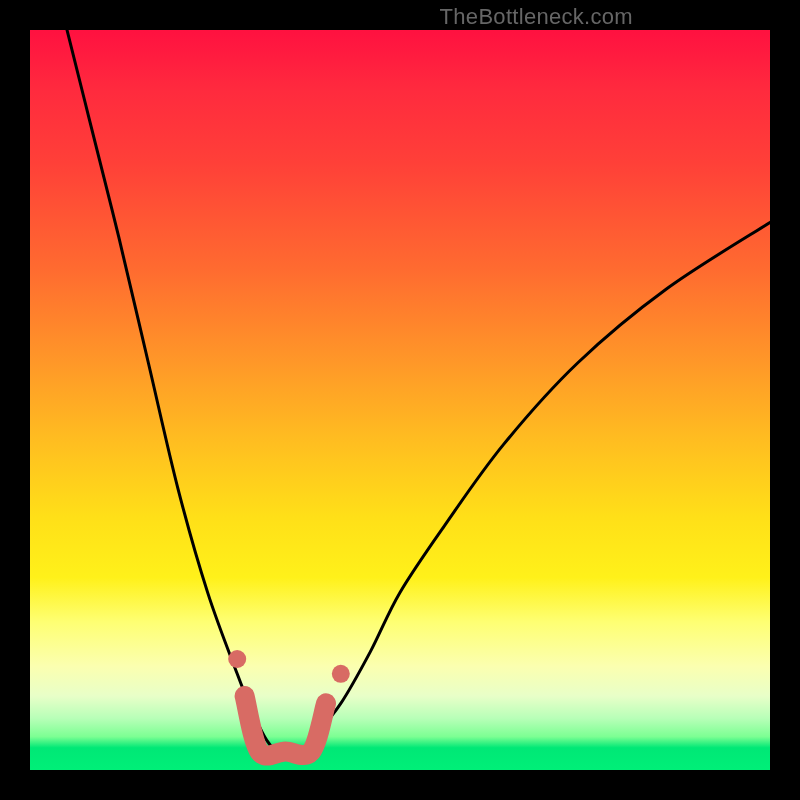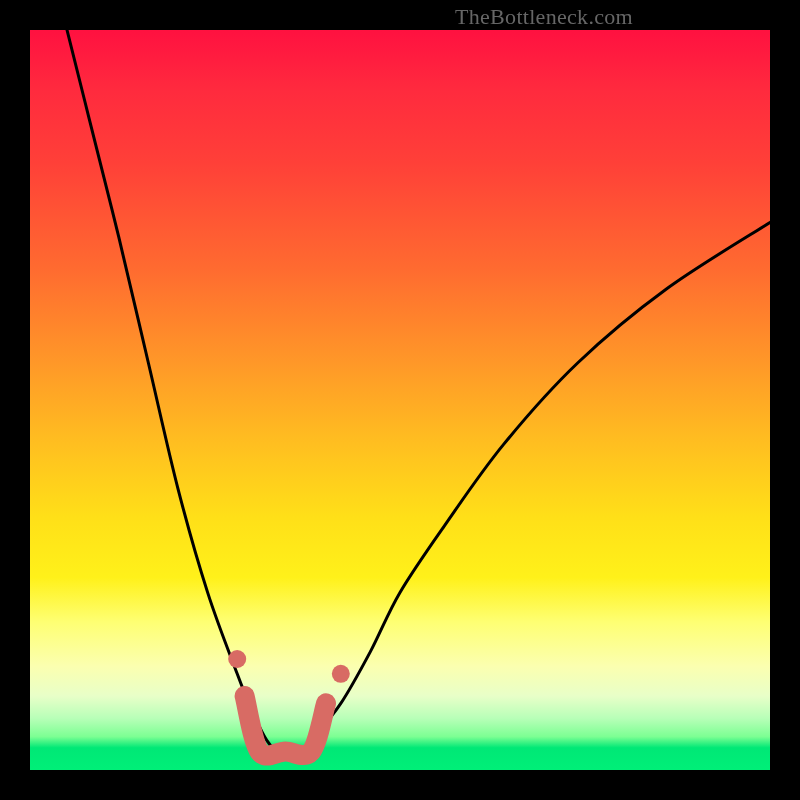--- a/index.html
+++ b/index.html
@@ -8,21 +8,20 @@
     width: 800px;
     height: 800px;
     background: #000000;
     overflow: hidden;
     font-family: Arial, Helvetica, sans-serif;
   }
   .canvas-wrap {
     position: relative;
     width: 643px;
     height: 800px;
-    font-family: Liberation Serif, serif;
   }
   .watermark {
     position: absolute;
     top: 4px;
     right: 10px;
     color: #666666;
     font-size: 22px;
     font-weight: 500;
     letter-spacing: 0.3px;
     z-index: 50;

